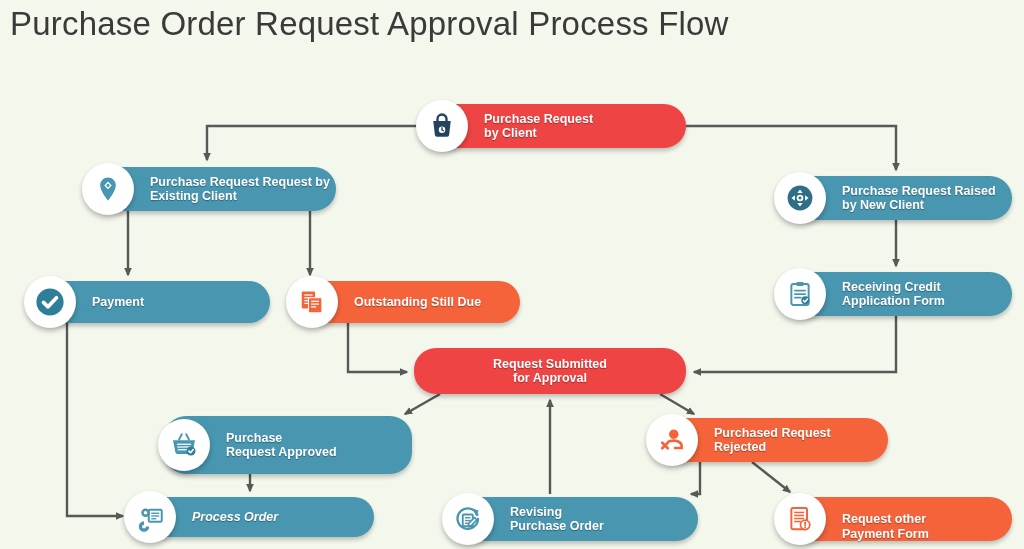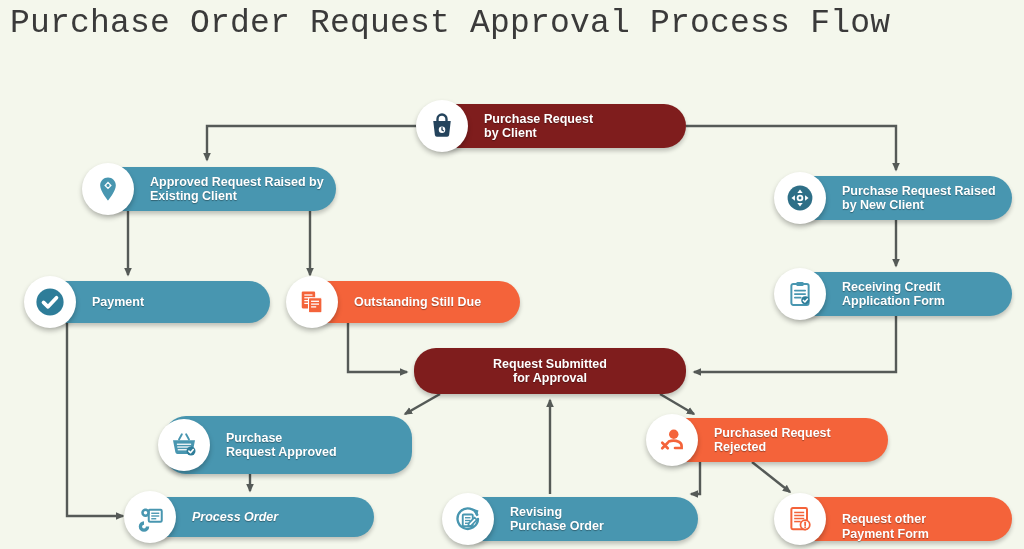--- a/index.html
+++ b/index.html
@@ -11,33 +11,32 @@
     position:relative;
   }
   #stage { position:absolute; left:0; top:0; width:1024px; height:549px; }
 
   #title {
     position:absolute; left:10px; top:2px;
     font-size:33px; line-height:44px;
     color:#3a3a3a; font-weight:400;
     letter-spacing:0.2px;
     white-space:nowrap;
-    font-family:Liberation Mono, monospace;
   }
 
   svg.edges { position:absolute; left:0; top:0; width:1024px; height:549px; }
 
   .node {
     position:absolute;
     display:flex; align-items:center;
     border-radius:22px;
     box-sizing:border-box;
     box-shadow:0 3px 4px rgba(0,0,0,0.22);
   }
-  .node.navy  { background:#7f1d1d; }
+  .node.navy  { background:#ef4444; }
   .node.teal  { background:#4896b0; }
   .node.orange{ background:#f4633a; }
 
   .node .label {
     color:#ffffff;
     font-size:12.5px;
     font-weight:bold;
     line-height:14.5px;
     text-shadow:0 1px 1px rgba(0,0,0,0.35);
     white-space:pre-line;
@@ -104,21 +103,21 @@
   </div>
 
   <div class="node teal has-icon" style="left:88px; top:167px; width:248px; height:44px;">
     <span class="badge">
       <svg width="28" height="28" viewBox="0 0 24 24" fill="#4896b0">
         <path d="M12 2.2c-3.7 0-6.7 3-6.7 6.7 0 4.9 6.7 12.9 6.7 12.9s6.7-8 6.7-12.9c0-3.7-3-6.7-6.7-6.7z"></path>
         <path d="M12 5.6 15.2 8.9 12 12.2 8.8 8.9z" fill="#ffffff"></path>
         <circle cx="12" cy="8.9" r="1.3" fill="#4896b0"></circle>
       </svg>
     </span>
-    <span class="label">Approved Request Raised by
+    <span class="label">Purchase Request Request by
 Existing Client</span>
   </div>
 
   <div class="node teal has-icon" style="left:780px; top:176px; width:232px; height:44px;">
     <span class="badge">
       <svg width="32" height="32" viewBox="0 0 24 24">
         <circle cx="12" cy="12" r="9.3" fill="#2e6f87"></circle>
         <path d="M12 5.6 14 8.2h-4z" fill="#ffffff"></path>
         <path d="M12 18.4 10 15.8h4z" fill="#ffffff"></path>
         <path d="M5.6 12 8.2 10v4z" fill="#ffffff"></path>

